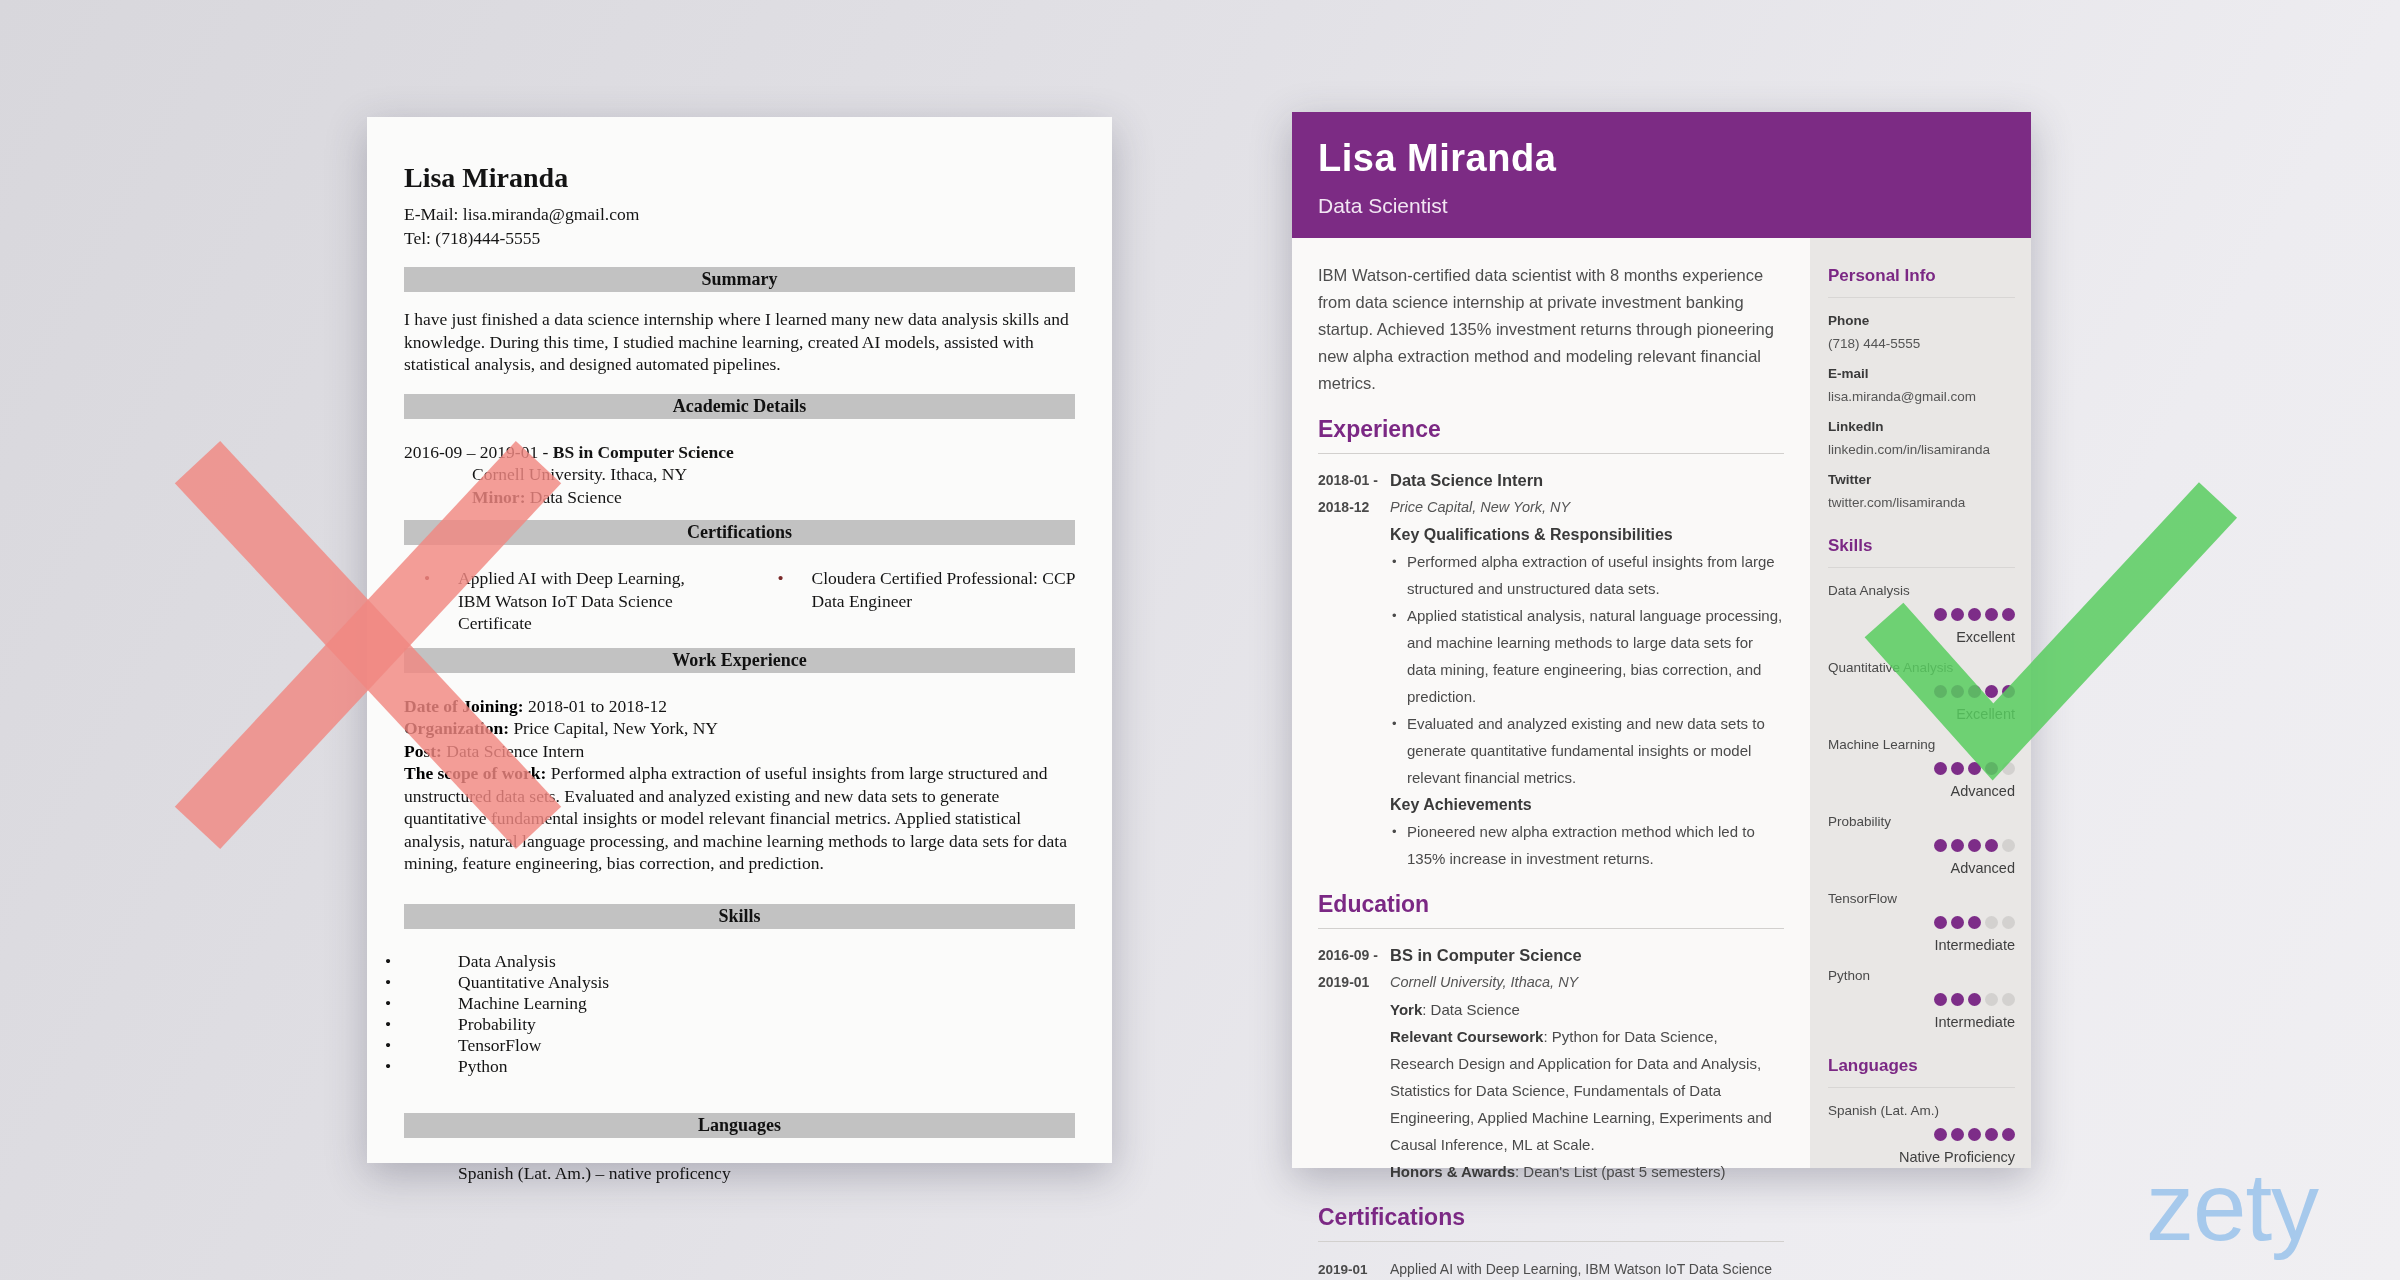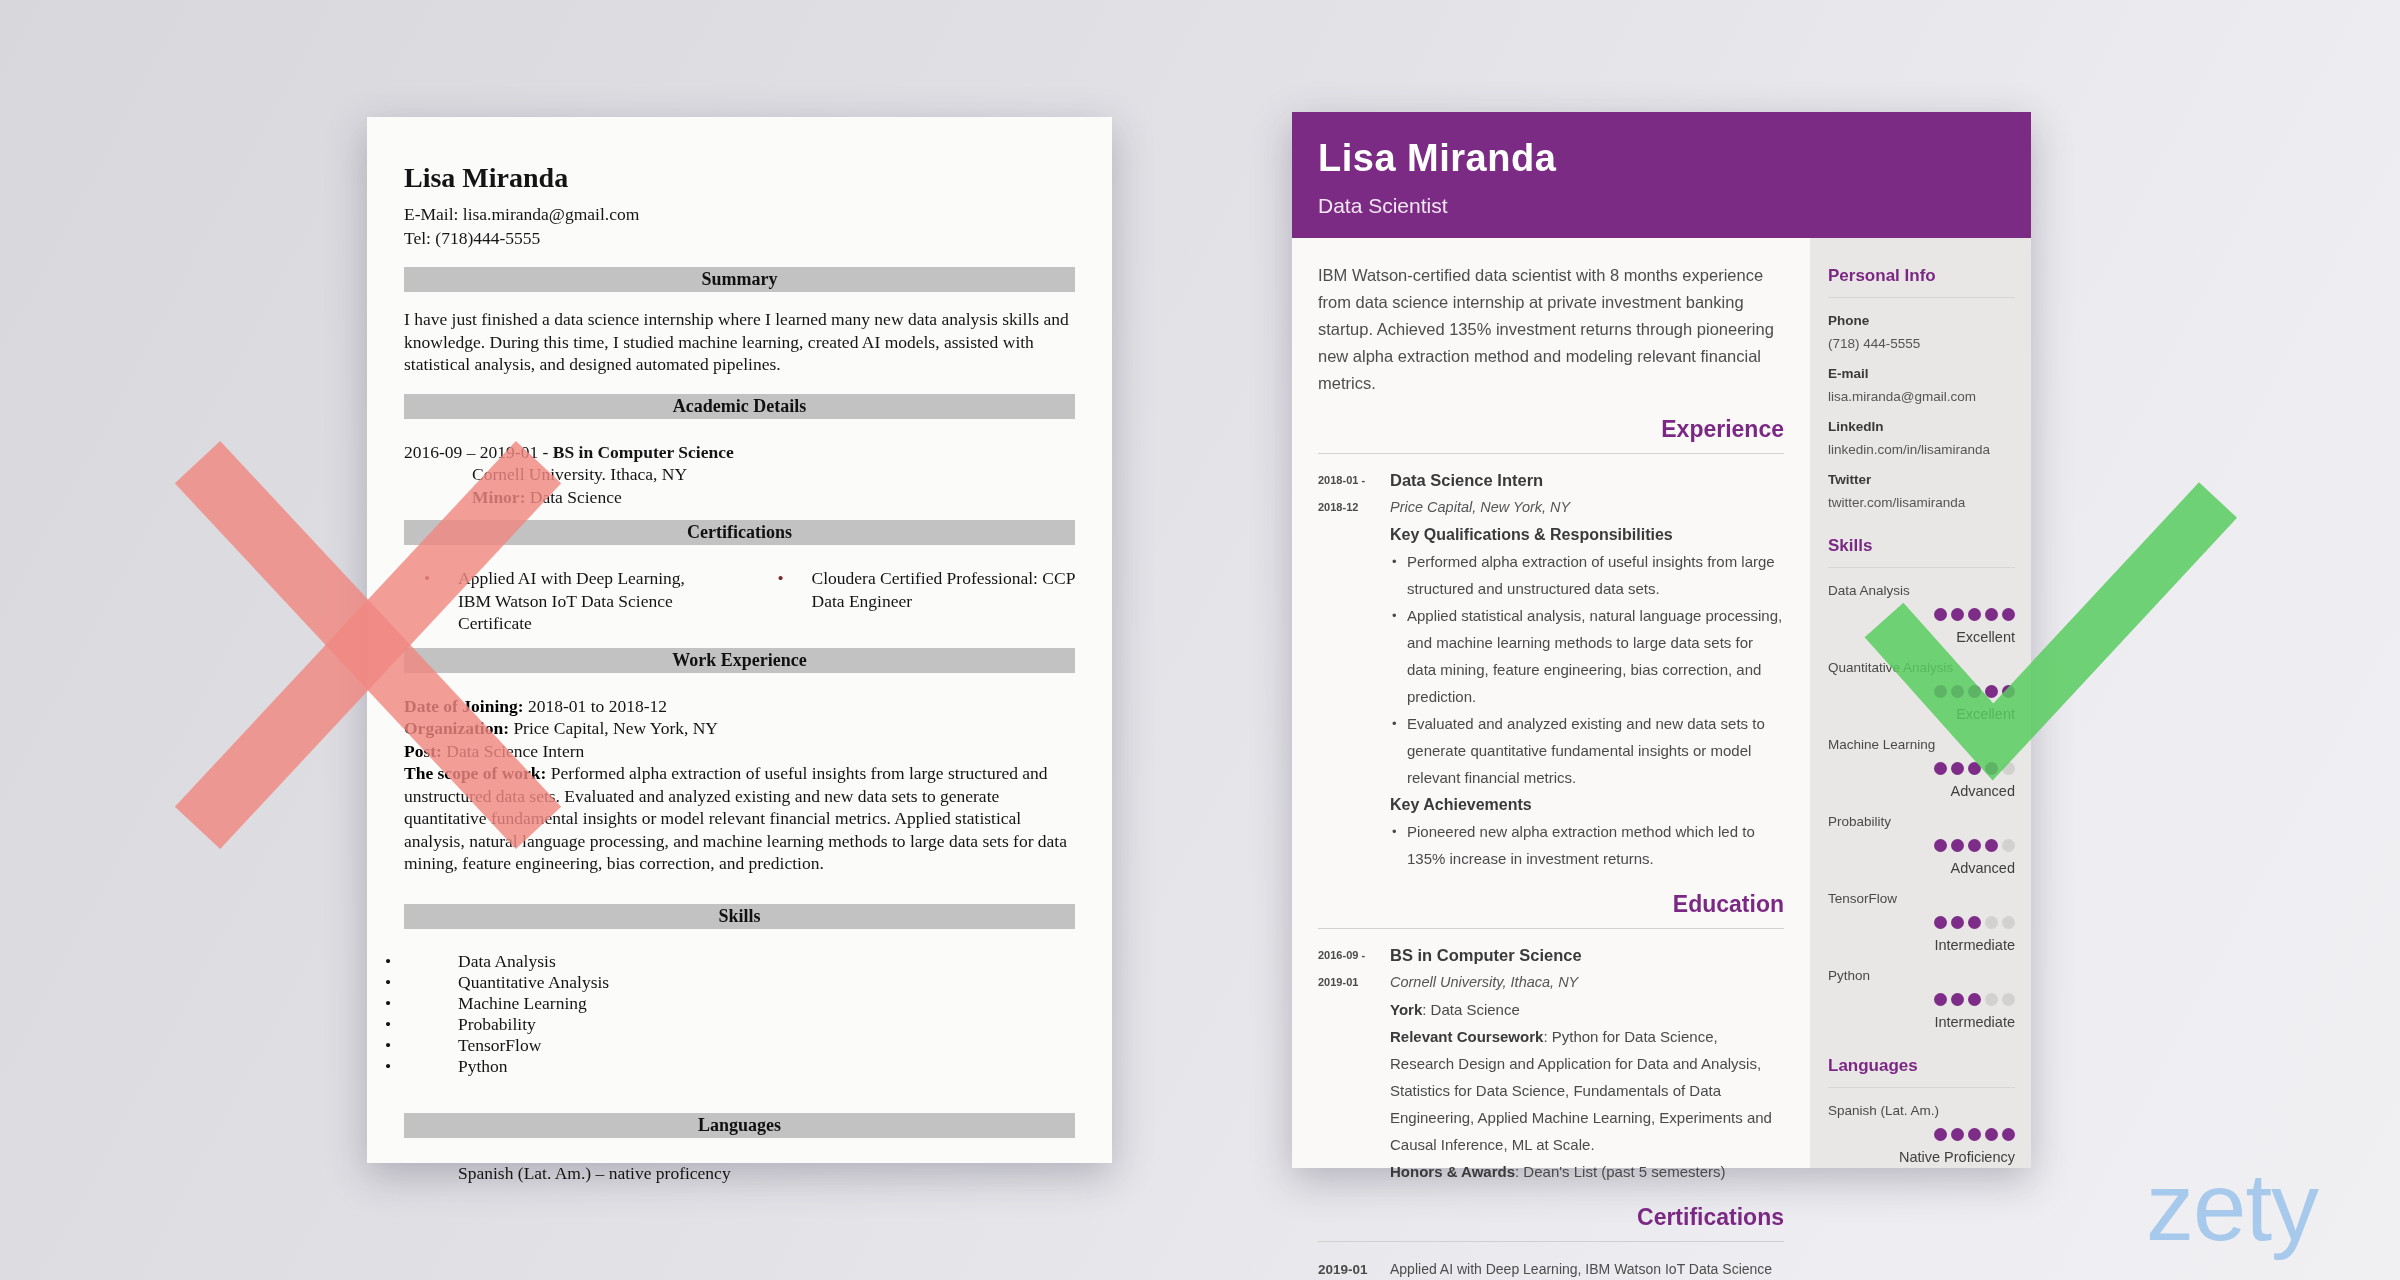--- a/index.html
+++ b/index.html
@@ -34,23 +34,23 @@
               background:#faf9f8;box-shadow:0 12px 38px rgba(55,55,80,.30);
               display:flex;flex-direction:column;color:#4a4a4a;}
   .gr-header{height:126px;background:#7c2b84;color:#fff;box-sizing:border-box;padding:17px 26px 0 26px;flex:none;}
   .gr-name{font-size:38px;font-weight:bold;margin:8px 0 0 0;letter-spacing:.5px;}
   .gr-title{font-size:21px;margin:14px 0 0 0;font-weight:normal;color:#f2e6f3;}
   .gr-cols{flex:1;display:flex;min-height:0;}
   .gr-main{width:518px;box-sizing:border-box;padding:24px 26px 0 26px;flex:none;}
   .gr-side{flex:1;background:#e9e7e5;box-sizing:border-box;padding:28px 16px 0 18px;}
   .gr-summary{font-size:16.5px;line-height:27px;margin:0;color:#4d4d4d;}
   .sec-h{color:#7b2884;font-size:23px;font-weight:bold;border-bottom:1px solid #d2d0ce;
-         padding-bottom:10px;margin:19px 0 13px 0;text-align:right;}
+         padding-bottom:10px;margin:19px 0 13px 0;}
   .entry{display:grid;grid-template-columns:72px 1fr;column-gap:0;}
-  .e-dates{font-size:11px;font-weight:bold;color:#4a4a4a;line-height:27px;}
+  .e-dates{font-size:14px;font-weight:bold;color:#4a4a4a;line-height:27px;}
   .e-role{font-size:16.5px;font-weight:bold;color:#3a3a3a;line-height:27px;}
   .e-company{font-size:14.5px;font-style:italic;color:#555;line-height:27px;}
   .e-label{font-size:16px;font-weight:bold;color:#3a3a3a;line-height:27px;}
   ul.gbul{margin:0;padding:0;list-style:none;}
   ul.gbul li{position:relative;padding-left:17px;font-size:15px;line-height:27px;color:#4a4a4a;}
   ul.gbul li::before{content:"\2022";position:absolute;left:2px;font-size:13px;}
   .e-detail{font-size:15px;line-height:27px;color:#4a4a4a;}
   .e-detail b{color:#3a3a3a;}
   .cert-row{display:grid;grid-template-columns:72px 1fr;font-size:13.5px;line-height:29px;}
   .cert-date{font-weight:bold;color:#4a4a4a;}

